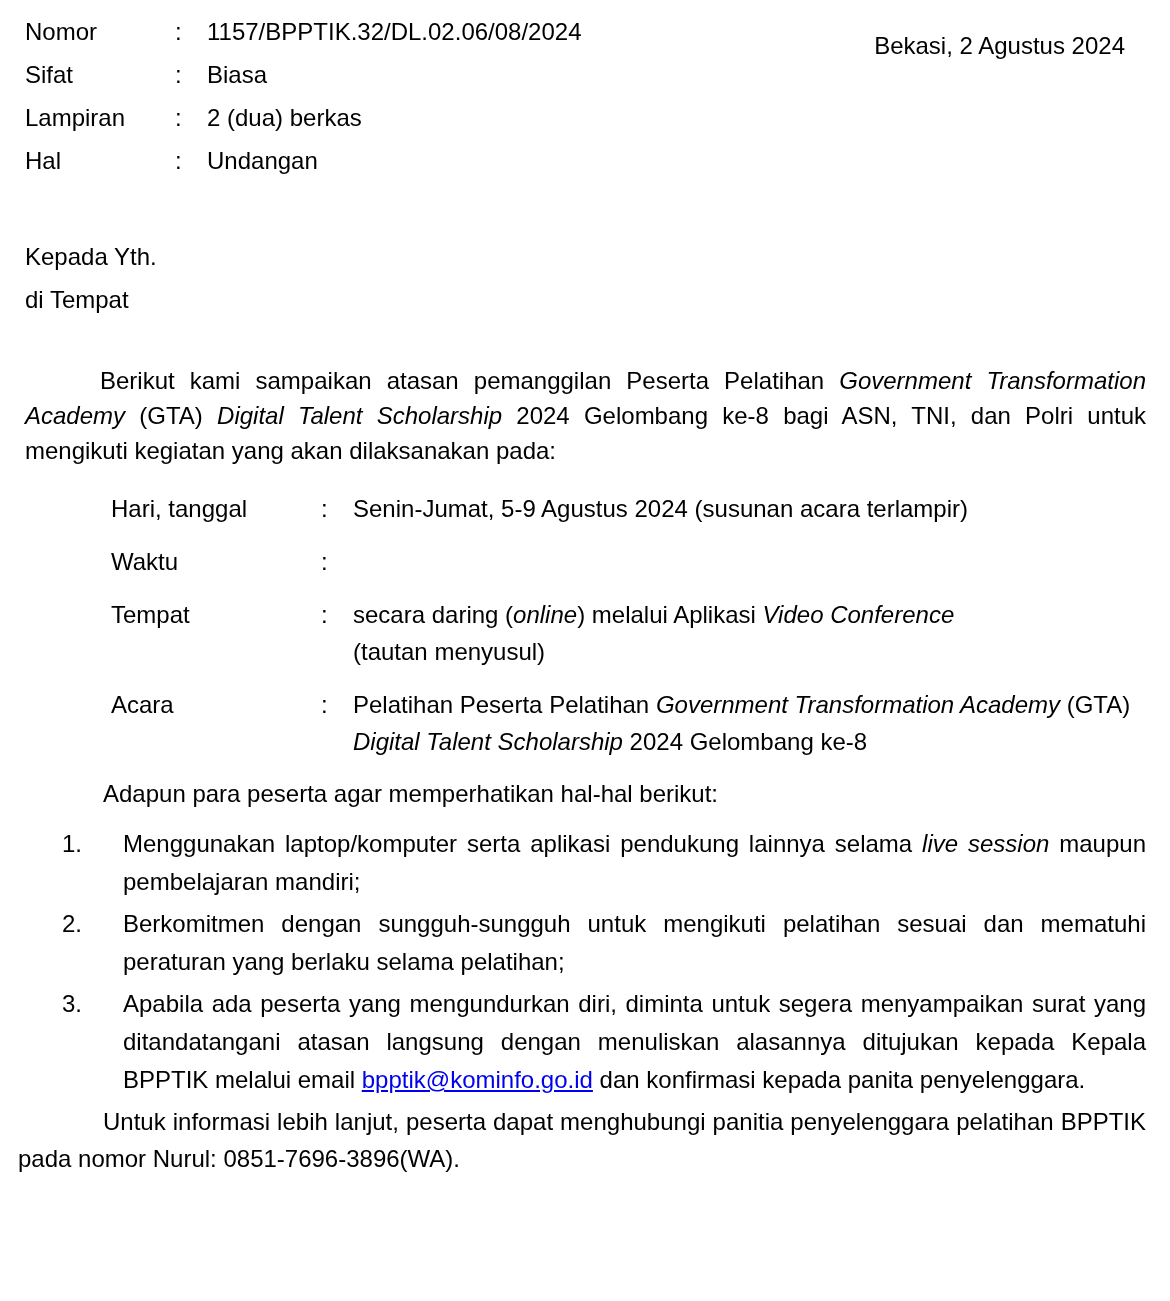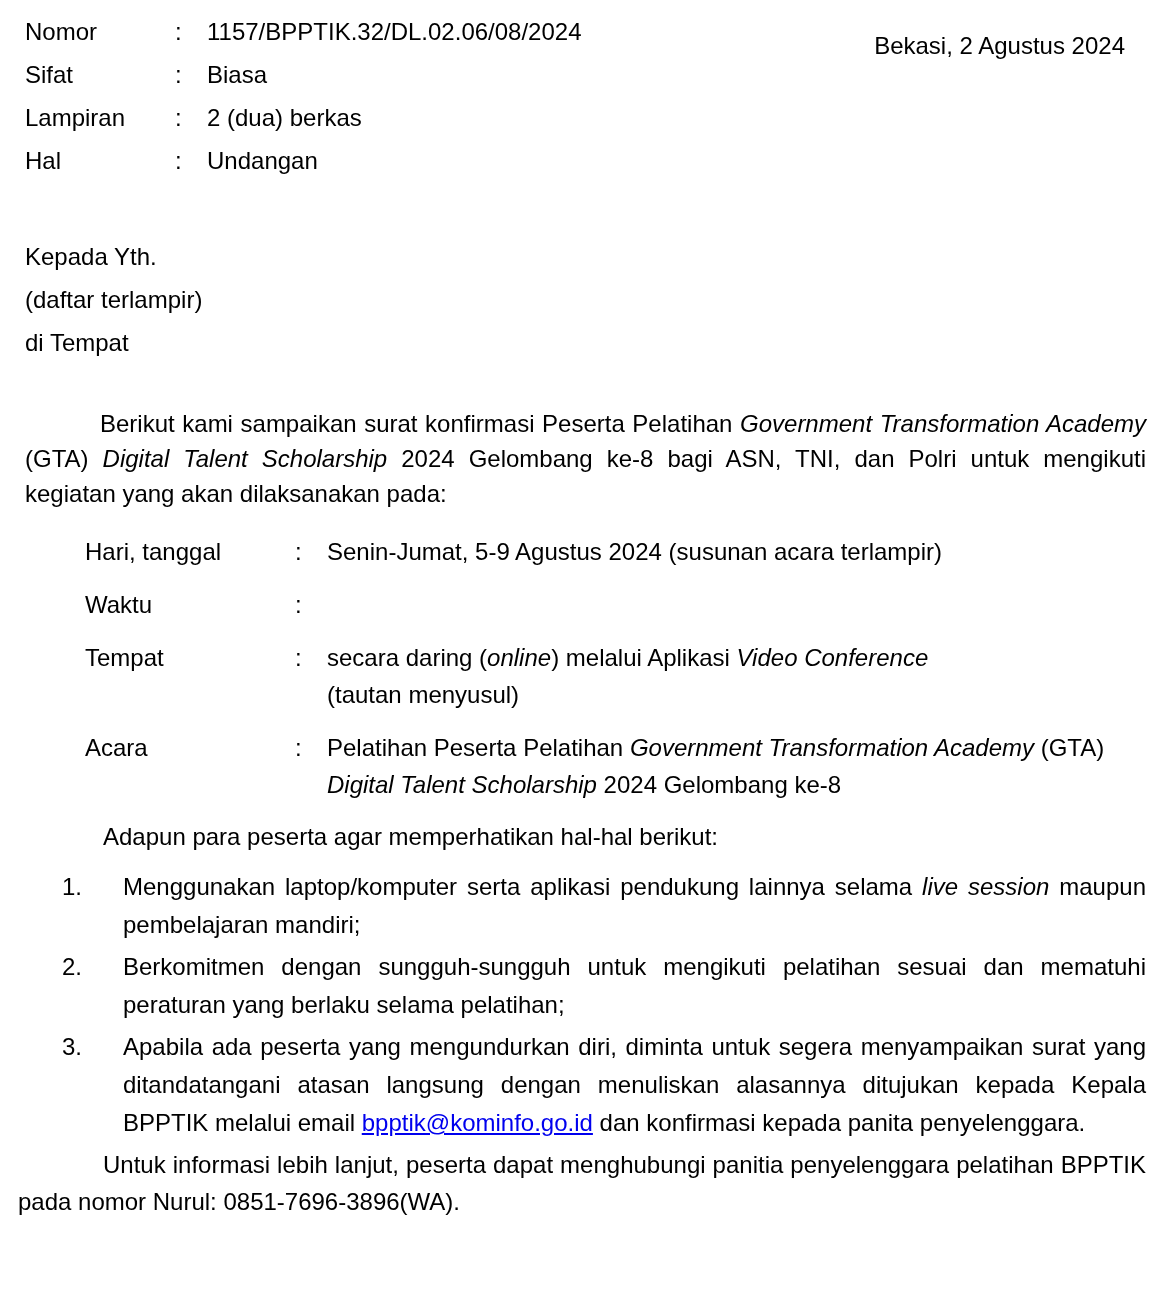--- a/index.html
+++ b/index.html
@@ -33,21 +33,21 @@
   .addressee { margin-top: 61px; }
   .addressee div { line-height: 35px; margin-bottom: 8px; }
   
   .para {
     line-height: 35px;
     text-align: justify;
     text-indent: 75px;
     margin-top: 46px;
   }
   
-  .details { margin-top: 22px; margin-left: 60px; }
+  .details { margin-top: 22px; margin-left: 86px; }
   .detail-row {
     display: grid;
     grid-template-columns: 210px 32px auto;
     line-height: 37px;
     margin-bottom: 16px;
   }
   
   .notes-intro {
     margin-top: 8px; margin-left: 78px;
     line-height: 35px;
@@ -99,25 +99,24 @@
     <div class="meta-row">
       <span>Hal</span>
       <span>:</span>
       <span>Undangan</span>
     </div>
     <div class="date-line">Bekasi, 2 Agustus 2024</div>
   </div>
 
   <div class="addressee">
     <div>Kepada Yth.</div>
-    <div>(daftar terlampir)</div>
     <div>di Tempat</div>
   </div>
 
-  <div class="para"><span>Berikut kami sampaikan surat konfirmasi Peserta Pelatihan </span><i>Government Transformation Academy</i><span> (GTA) </span><i>Digital Talent Scholarship</i><span> 2024 Gelombang ke-8 bagi ASN, TNI, dan Polri untuk mengikuti kegiatan yang akan dilaksanakan pada:</span></div>
+  <div class="para"><span>Berikut kami sampaikan atasan pemanggilan Peserta Pelatihan </span><i>Government Transformation Academy</i><span> (GTA) </span><i>Digital Talent Scholarship</i><span> 2024 Gelombang ke-8 bagi ASN, TNI, dan Polri untuk mengikuti kegiatan yang akan dilaksanakan pada:</span></div>
 
   <div class="details">
     <div class="detail-row">
       <span>Hari, tanggal</span>
       <span>:</span>
       <span><span>Senin-Jumat, 5-9 Agustus 2024 (susunan acara terlampir)</span></span>
     </div>
     <div class="detail-row">
       <span>Waktu</span>
       <span>:</span>

